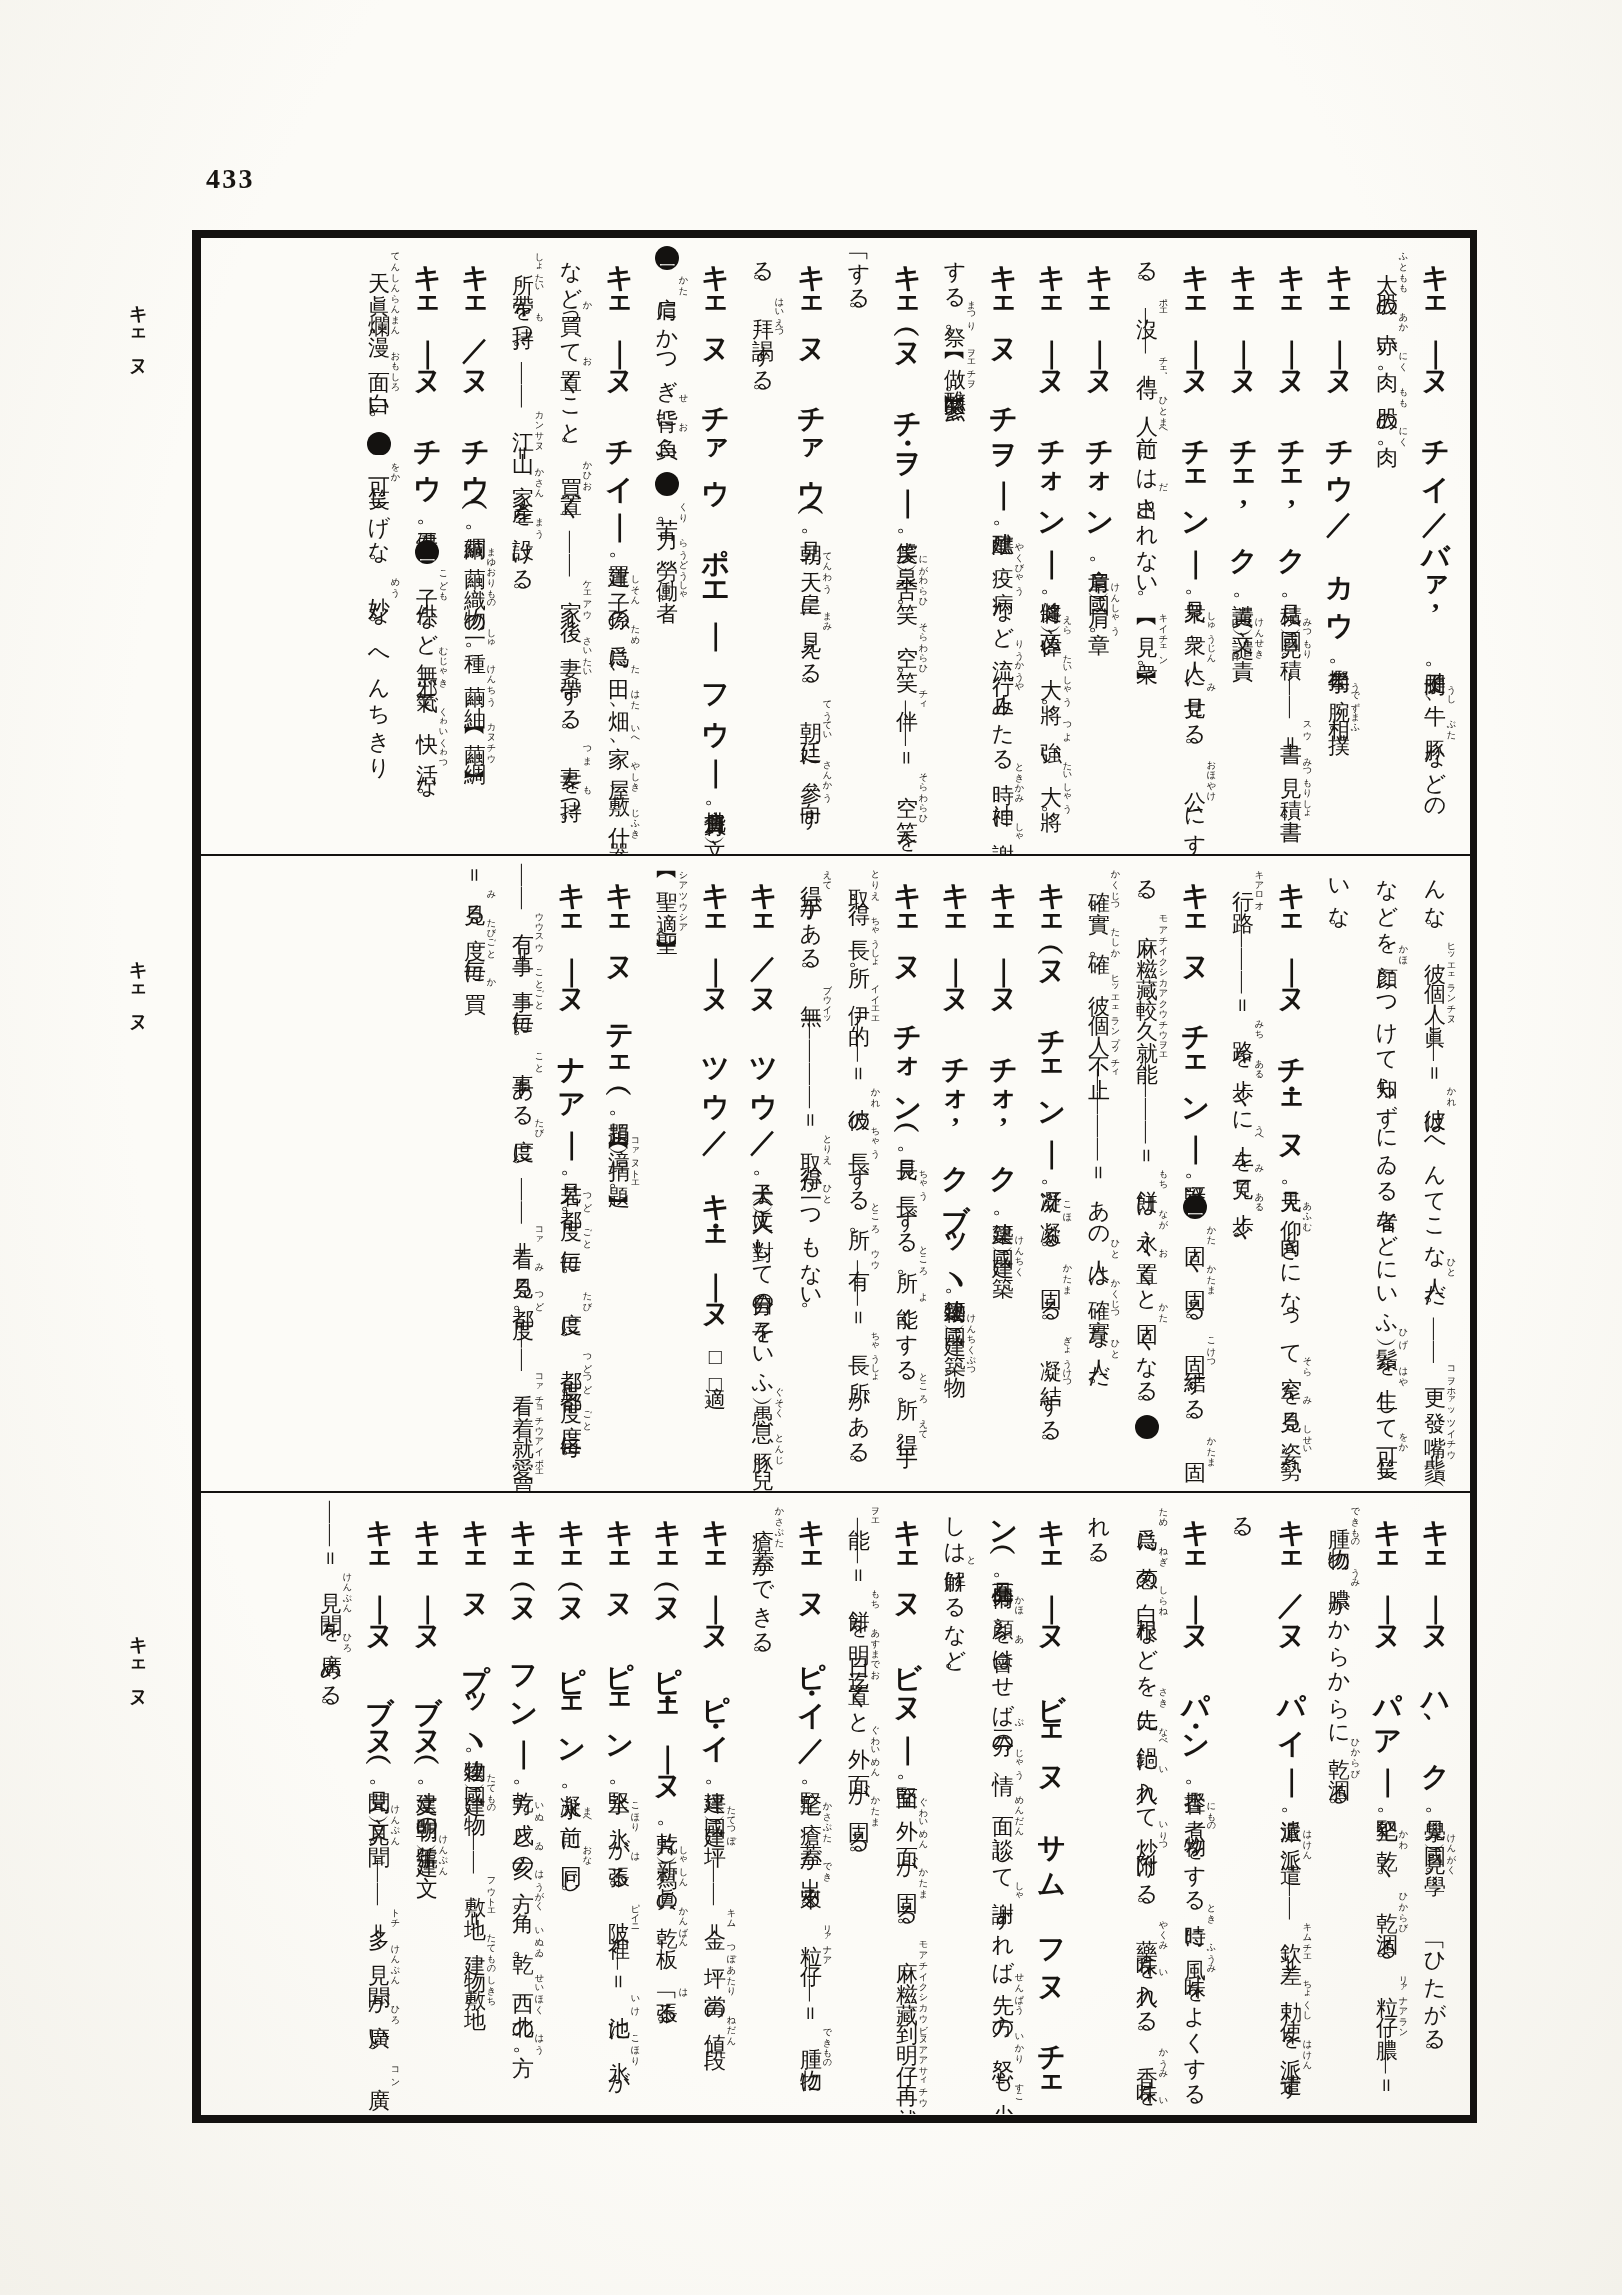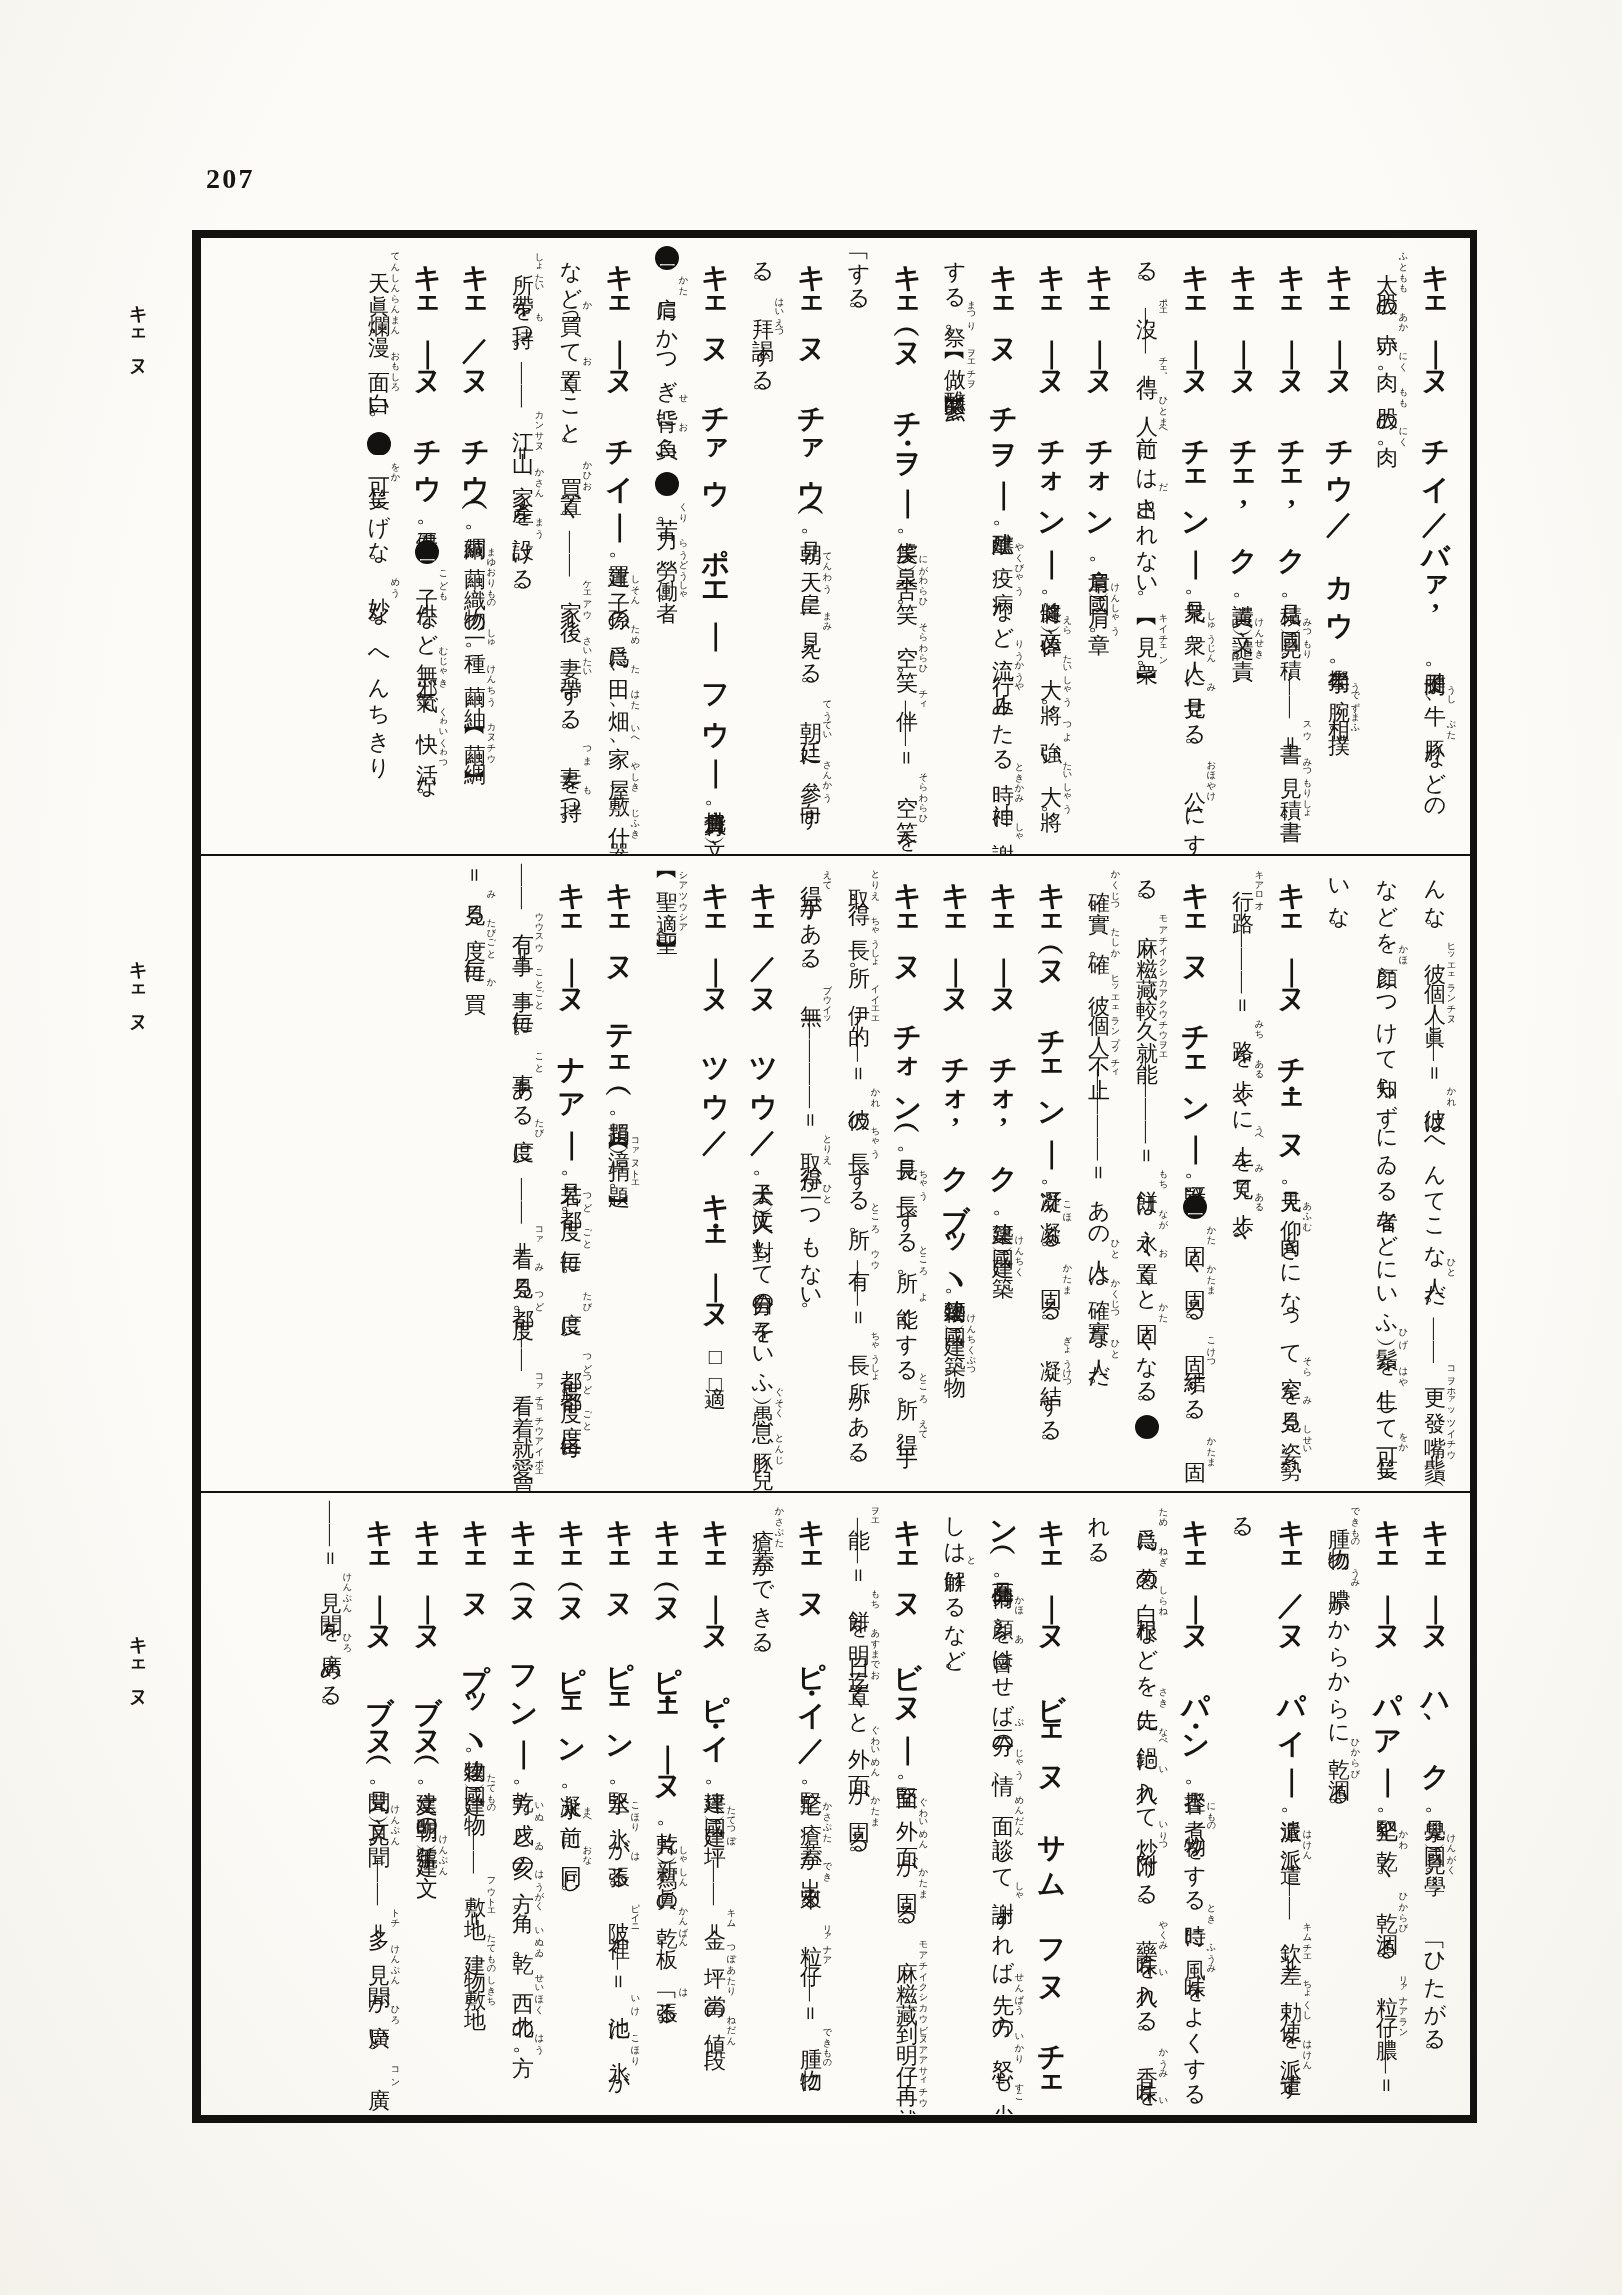--- a/index.html
+++ b/index.html
@@ -65,21 +65,21 @@
     border-radius:50%;
     font-size:16.3px;line-height:24px;
     width:24px;height:24px;text-align:center;
     text-orientation:upright;
   }
 </style>
 </head>
 <body>
 
 <div class="page">
-  <div class="page-number">207</div>
+  <div class="page-number">433</div>
 
   <div class="margin-label" id="margin-label-1">キェヌ</div>
   <div class="margin-label" id="margin-label-2">キェヌ</div>
   <div class="margin-label" id="margin-label-3">キェヌ</div>
 
   <div class="content-box">
     <div class="band" id="band-1">
         <div class="entry"><span class="head">キェ｜ヌ　チイ／バァ’</span>　<span class="body-text">腱子肉。<ruby>牛<rt>うし</rt></ruby>、<ruby>豚<rt>ぶた</rt></ruby>などの<ruby>太股<rt>ふともも</rt></ruby>の<ruby>赤<rt>あか</rt></ruby>い<ruby>肉<rt>にく</rt></ruby>。<ruby>股<rt>もも</rt></ruby>の<ruby>肉<rt>にく</rt></ruby>。</span></div>
         <div class="entry"><span class="head">キェ｜ヌ　チウ／　カウ</span>　<span class="body-text">摼手勾。<ruby>腕相撲<rt>うでずまふ</rt></ruby>。</span></div>
         <div class="entry"><span class="head">キェ｜ヌ　チェ’ク</span>　<span class="body-text">見積。（國）<ruby>見積<rt>みつもり</rt></ruby>。――<ruby>書<rt>スウ</rt></ruby>＝<ruby>見積書<rt>みつもりしょ</rt></ruby>。</span></div>

